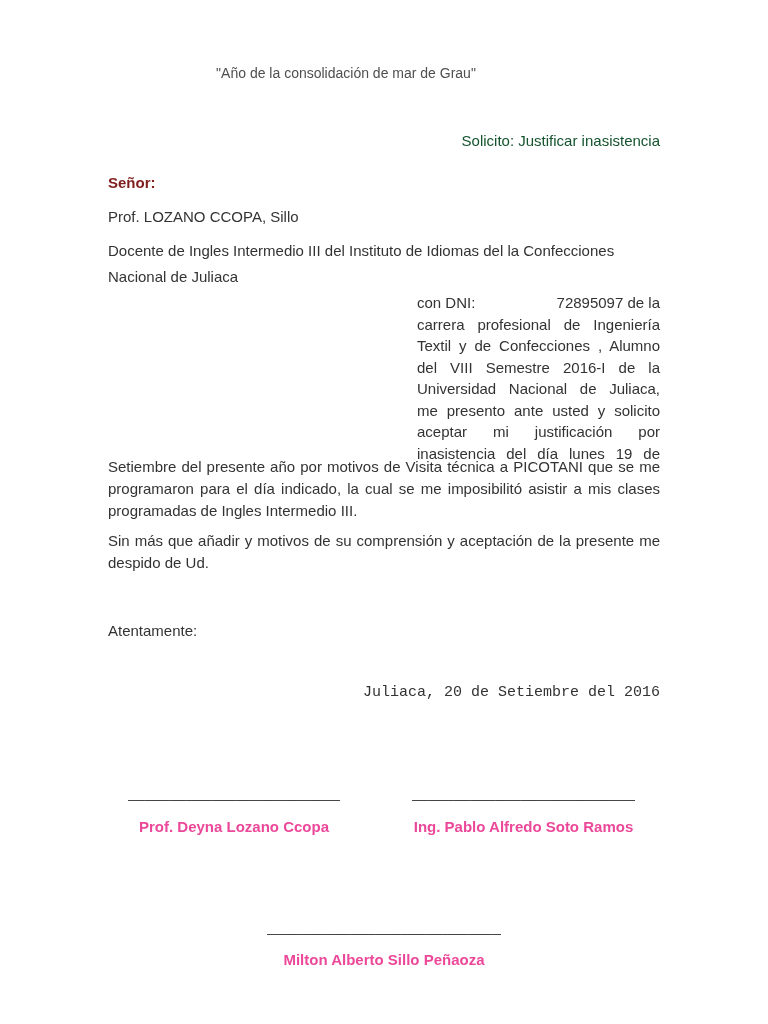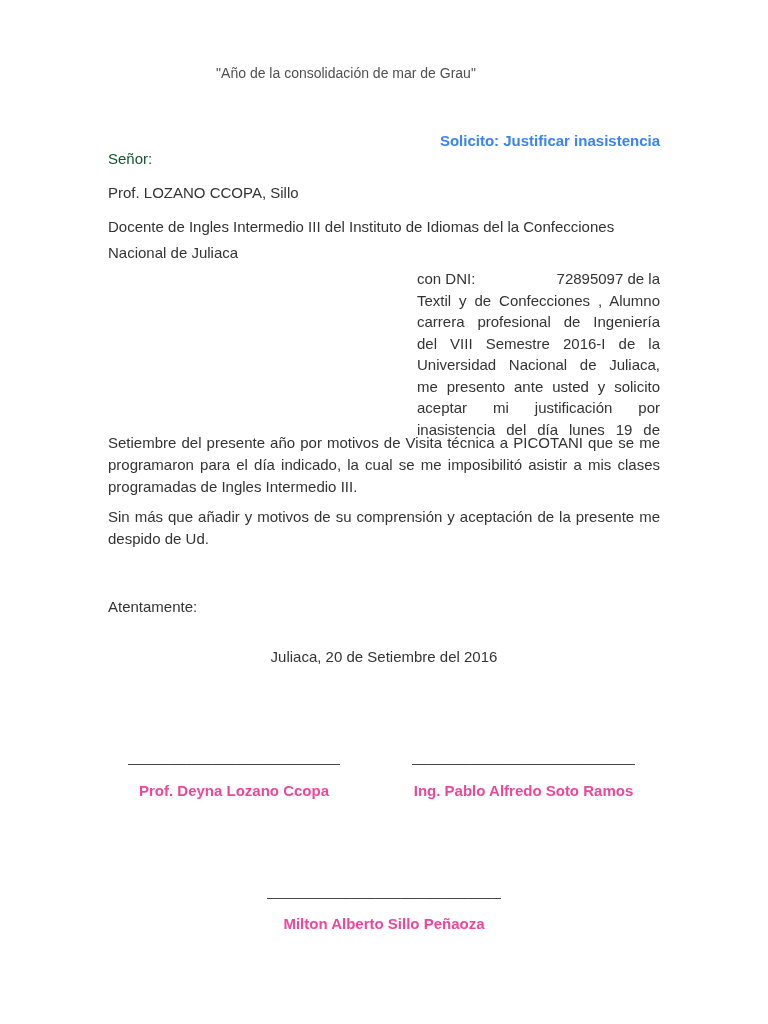--- a/index.html
+++ b/index.html
@@ -25,28 +25,28 @@
     margin-top: 64px;
     margin-right: 76px;
     text-align: center;
     font-size: 14px;
     line-height: 19px;
     color: #4f4f4f;
   }
   .subject {
     margin-top: 49px;
     text-align: right;
-    font-weight: bold;
-    color: #3b82f6;
+    font-weight: normal;
+    color: #14532d;
     line-height: 18px;
   }
   .salutation {
-    margin-top: 0;
-    font-weight: normal;
-    color: #14532d;
+    margin-top: 24px;
+    font-weight: bold;
+    color: #7f1d1d;
     line-height: 18px;
   }
   .recipient-name {
     margin-top: 16px;
     line-height: 18px;
   }
   .recipient-desc {
     margin-top: 12px;
     line-height: 26px;
   }
@@ -74,23 +74,24 @@
   }
   .closing-block {
     margin-top: 8px;
     line-height: 22px;
   }
   .farewell {
     margin-top: 48px;
     line-height: 18px;
   }
   .dateline {
-    margin-top: 32px;
-    text-align: center;
+    margin-top: 44px;
+    text-align: right;
     line-height: 18px;
+    font-family: Liberation Mono, monospace;
   }
   .sig-row {
     margin-top: 82px;
     display: flex;
   }
   .sig-col-left {
     margin-left: 20px;
     width: 212px;
     text-align: center;
   }
@@ -137,22 +138,22 @@
     <div class="recipient-desc">
       <div>Docente de Ingles Intermedio III del Instituto de Idiomas del la Confecciones</div>
       <div>Nacional de Juliaca</div>
     </div>
 
     <div class="indent-block">
       <div class="flexline">
           <span>con DNI:</span>
           <span>72895097 de la</span>
         </div>
+      <div class="jline">carrera profesional de Ingeniería</div>
       <div class="jline">Textil y de Confecciones , Alumno</div>
-      <div class="jline">carrera profesional de Ingeniería</div>
       <div class="jline">del VIII Semestre 2016-I de la</div>
       <div class="jline">Universidad Nacional de Juliaca,</div>
       <div class="jline">me presento ante usted y solicito</div>
       <div class="jline">aceptar mi justificación por</div>
       <div class="jline">inasistencia del día lunes 19 de</div>
     </div>
 
     <div class="full-block">
       <div class="jline">Setiembre del presente año por motivos de Visita técnica a PICOTANI que se me</div>
       <div class="jline">programaron para el día indicado, la cual se me imposibilitó asistir a mis clases</div>

